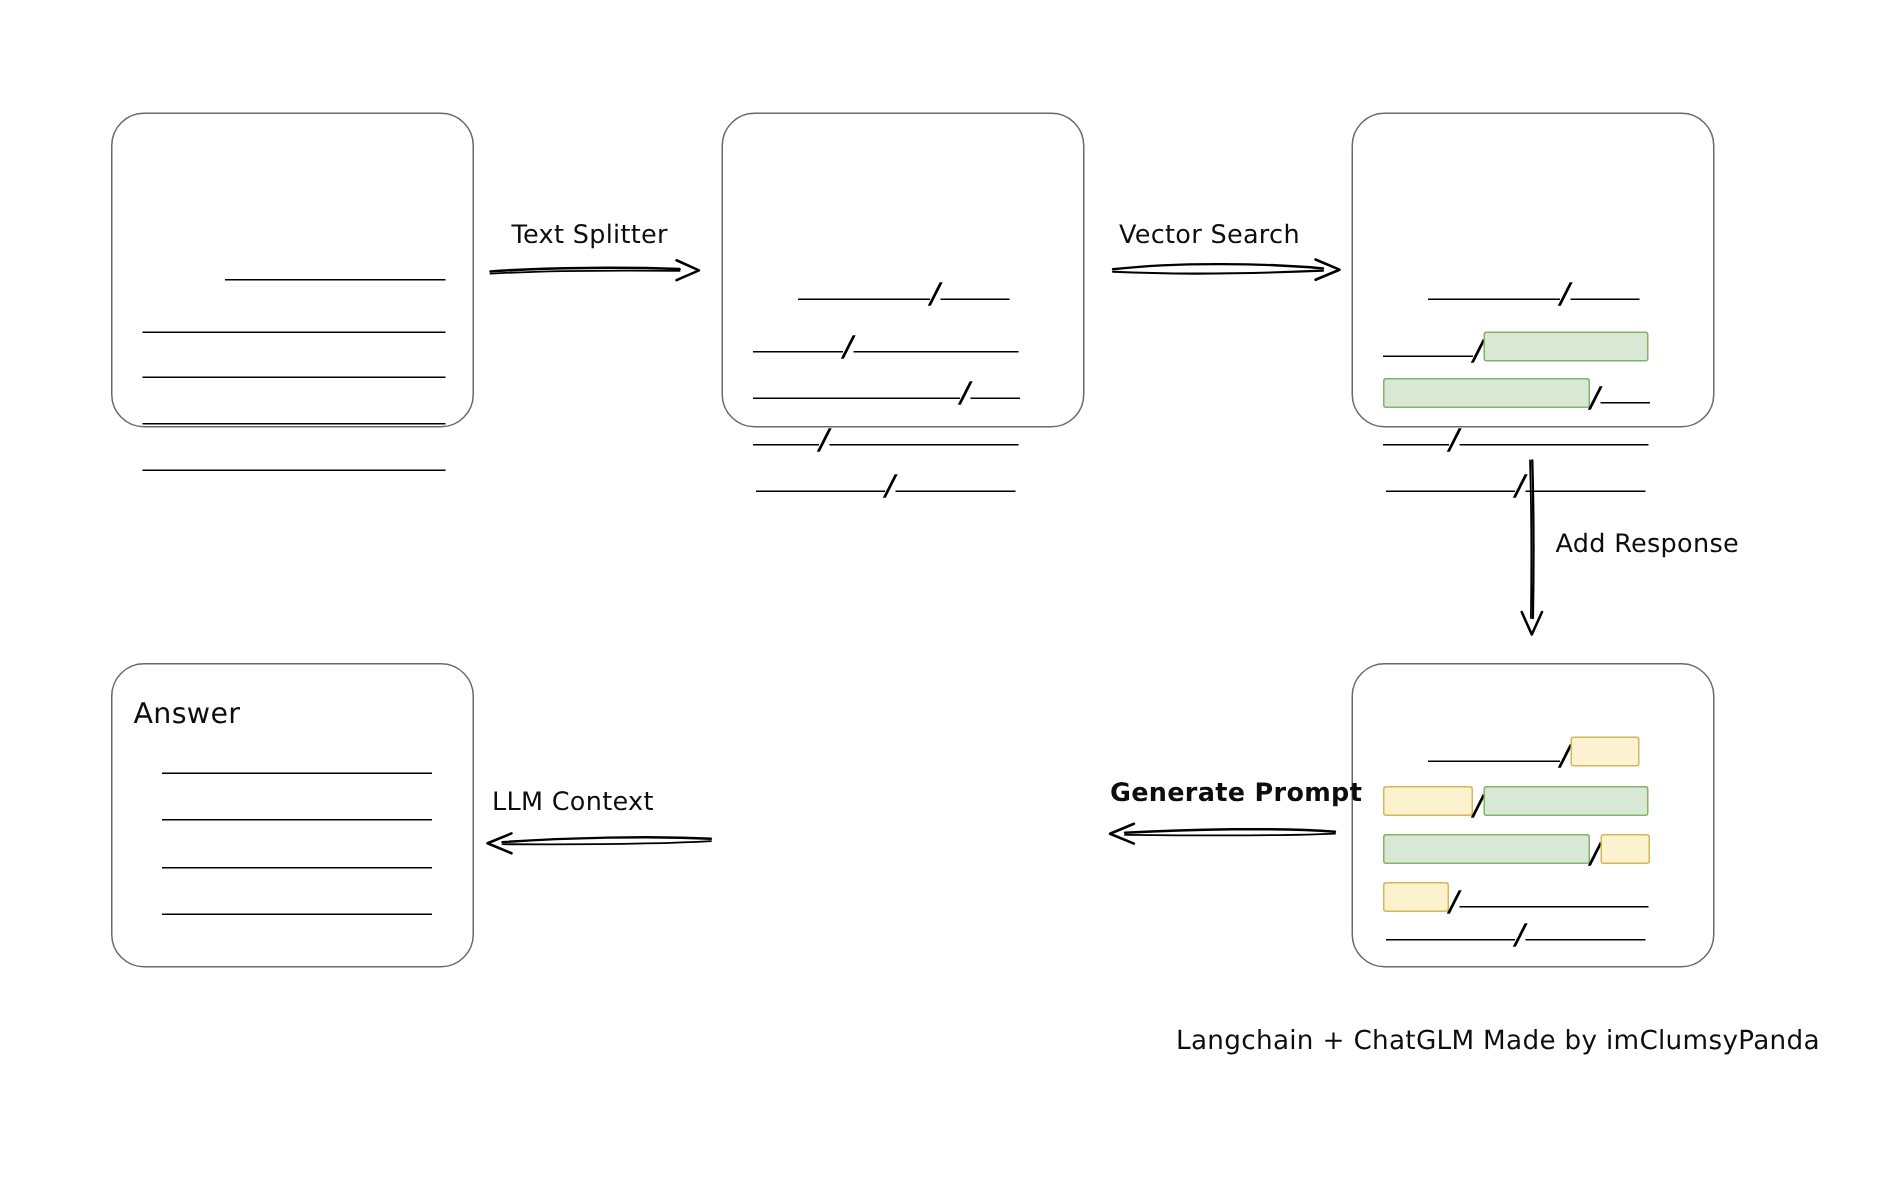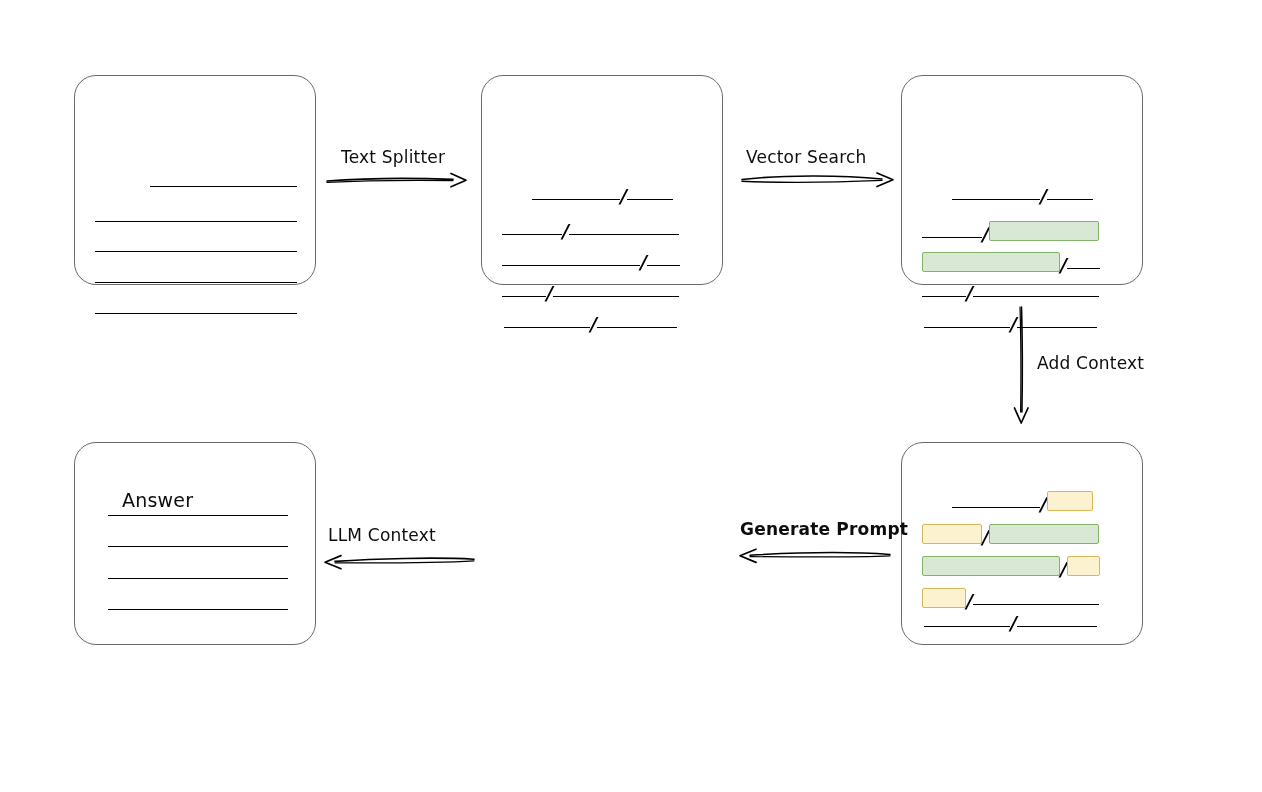--- a/index.html
+++ b/index.html
@@ -175,21 +175,21 @@
       <span class="seg-line" style="width:126px;"></span>
     </div>
     <div class="row" style="left:20px;top:240px;width:202px;">
       <span class="spacer" style="width:2px;"></span>
       <span class="seg-line" style="width:86px;"></span>
       <span class="slash">/</span>
       <span class="seg-line" style="width:80px;"></span>
     </div>
   </div>
 
-  <div class="arrow-label" style="left:1037px;top:353px;">Add Context</div>
+  <div class="arrow-label" style="left:1037px;top:353px;">Add Response</div>
   <svg class="arrow" style="left:1008px;top:305px;" width="32" height="120" viewBox="0 0 32 120">
     <path d="M13.5,2 C14.6,40 14.4,78 13.9,107" fill="none" stroke="#000" stroke-width="1.6" stroke-linecap="round"></path>
     <path d="M12.0,2 C13.2,40 13.0,78 12.6,107" fill="none" stroke="#000" stroke-width="1.2" stroke-linecap="round"></path>
     <path d="M6.5,103 L13.2,118 L20.0,103" fill="none" stroke="#000" stroke-width="1.7" stroke-linejoin="round" stroke-linecap="round"></path>
   </svg>
 
   <div class="box" style="left:901px;top:442px;width:242px;height:203px;">
     <div class="row" style="left:20px;top:45px;width:202px;">
       <span class="spacer" style="width:30px;"></span>
       <span class="seg-line" style="width:88px;"></span>
@@ -228,29 +228,30 @@
 
 
   <div class="arrow-label" style="left:328px;top:525px;">LLM Context</div>
   <svg class="arrow" style="left:317px;top:548px;" width="160" height="28" viewBox="0 0 160 28">
     <path d="M157,11.2 C118,9.0 58,10.6 18,13.4" fill="none" stroke="#000" stroke-width="1.6" stroke-linecap="round"></path>
     <path d="M157,12.8 C118,15.2 58,15.0 18,14.8" fill="none" stroke="#000" stroke-width="1.2" stroke-linecap="round"></path>
     <path d="M24,7.6 L8,14.2 L24,20.8" fill="none" stroke="#000" stroke-width="1.7" stroke-linejoin="round" stroke-linecap="round"></path>
   </svg>
 
   <div class="box" style="left:74px;top:442px;width:242px;height:203px;">
-    <div class="box-heading" style="left:47px;top:22px;margin-top:24px;">Answer</div>
+    <div class="box-heading" style="left:14px;top:22px;">Answer</div>
     <div class="row" style="left:33px;top:72px;width:180px;">
       <span class="seg-line" style="width:180px;"></span>
     </div>
     <div class="row" style="left:33px;top:103px;width:180px;">
       <span class="seg-line" style="width:180px;"></span>
     </div>
     <div class="row" style="left:33px;top:135px;width:180px;">
       <span class="seg-line" style="width:180px;"></span>
     </div>
     <div class="row" style="left:33px;top:166px;width:180px;">
       <span class="seg-line" style="width:180px;"></span>
     </div>
   </div>
 
+  <div class="footer" style="left:784px;top:684px;">Langchain + ChatGLM Made by imClumsyPanda</div>
 
 </div>
 
 </body></html>

